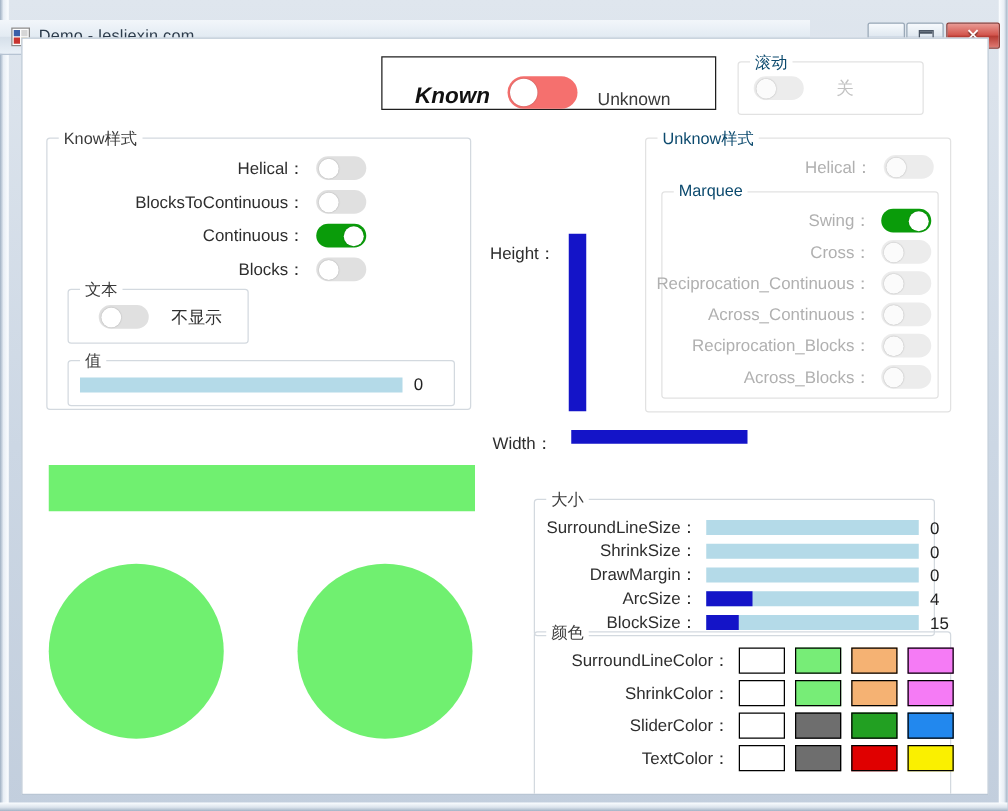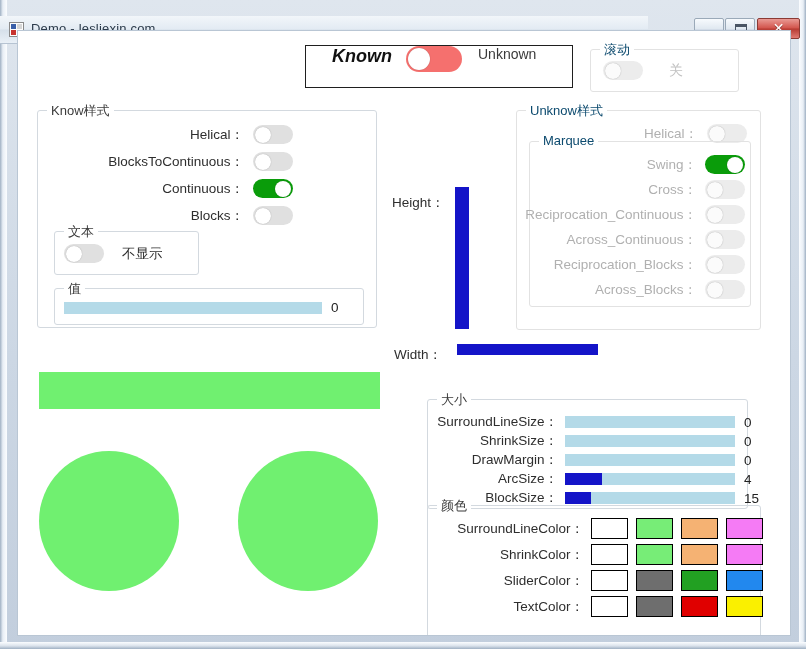--- a/index.html
+++ b/index.html
@@ -77,41 +77,41 @@
   .sw.on{background:#0a9c0a;}
   .sw.on .knob{right:2px;}
   .sw.dim{background:#ececec;}
   .sw.dim .knob{background:#fbfbfb;}
   .sw.big{width:56px;height:26px;border-radius:14px;background:#f5706e;}
   .sw.big .knob{width:22px;height:22px;top:2px;left:2px;}
 
   
   #known-box{position:absolute;left:287px;top:14px;width:268px;height:43px;
     border:1px solid #1f1f1f;background:#fff;box-sizing:border-box;
-    display:flex;align-items:flex-start;}
+    display:flex;align-items:flex-end;}
   #known-lbl{font-size:18px;font-weight:bold;font-style:italic;color:#111;
     margin-left:26px;white-space:nowrap;}
   #unknown-lbl{font-size:14px;color:#3a3a3a;margin-left:16px;white-space:nowrap;}
 
   
   #scroll-group{left:572px;top:18px;width:149px;height:43px;}
   #scroll-row{left:12px;top:11px;}
   #scroll-state{font-size:14px;color:#c2c2c2;margin-left:26px;}
 
   
   #know-group{left:19px;top:79px;width:340px;height:218px;}
   #text-group{left:16px;top:120px;width:145px;height:44px;}
   #value-group{left:16px;top:177px;width:310px;height:37px;}
   .slider{position:relative;height:12px;background:#b4dae8;flex:0 0 auto;}
   .slider>.fill{position:absolute;left:0;top:0;height:100%;background:#1414c8;}
   .slider-val{font-size:13.5px;color:#222;margin-left:9px;min-width:18px;}
 
   
   #unknow-group{left:498px;top:79px;width:245px;height:220px;}
-  #marquee-group{left:12px;top:30px;width:222px;height:166px;}
+  #marquee-group{left:12px;top:42px;width:222px;height:166px;}
 
   
   #height-label{position:absolute;left:374px;top:163px;font-size:13.5px;color:#2e2e2e;}
   #height-bar{position:absolute;left:437px;top:156px;width:14px;height:142px;
     background:#1414c8;}
   #width-label{position:absolute;left:376px;top:315px;font-size:13.5px;color:#2e2e2e;}
   #width-bar{position:absolute;left:439px;top:313px;width:141px;height:11px;
     background:#1414c8;}
 
   
@@ -211,21 +211,21 @@
       </div>
       <div class="row" style="left:10px;top:95px;width:245px;justify-content:flex-end;">
         <span class="lbl">Blocks：</span>
         <span class="sw off" style="margin-left:9px;">
           <span class="knob"></span>
           </span>
       </div>
 
       <div class="group" id="text-group">
         <span class="legend">文本</span>
-        <div class="row" style="left:9px;top:12px;">
+        <div class="row" style="left:24px;top:12px;">
           <span class="sw off">
             <span class="knob"></span>
             </span>
           <span class="lbl" style="margin-left:18px;">不显示</span>
         </div>
       </div>
 
       <div class="group" id="value-group">
         <span class="legend">值</span>
         <div class="row" style="left:9px;top:11px;">

